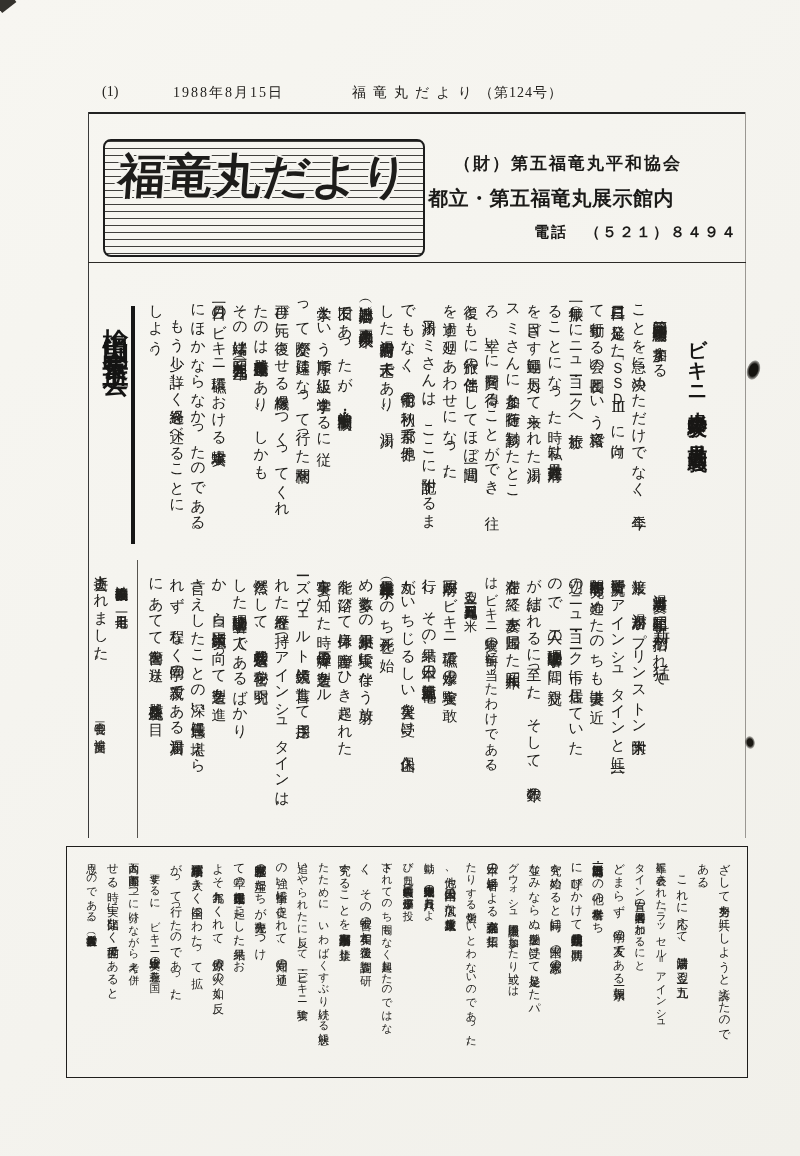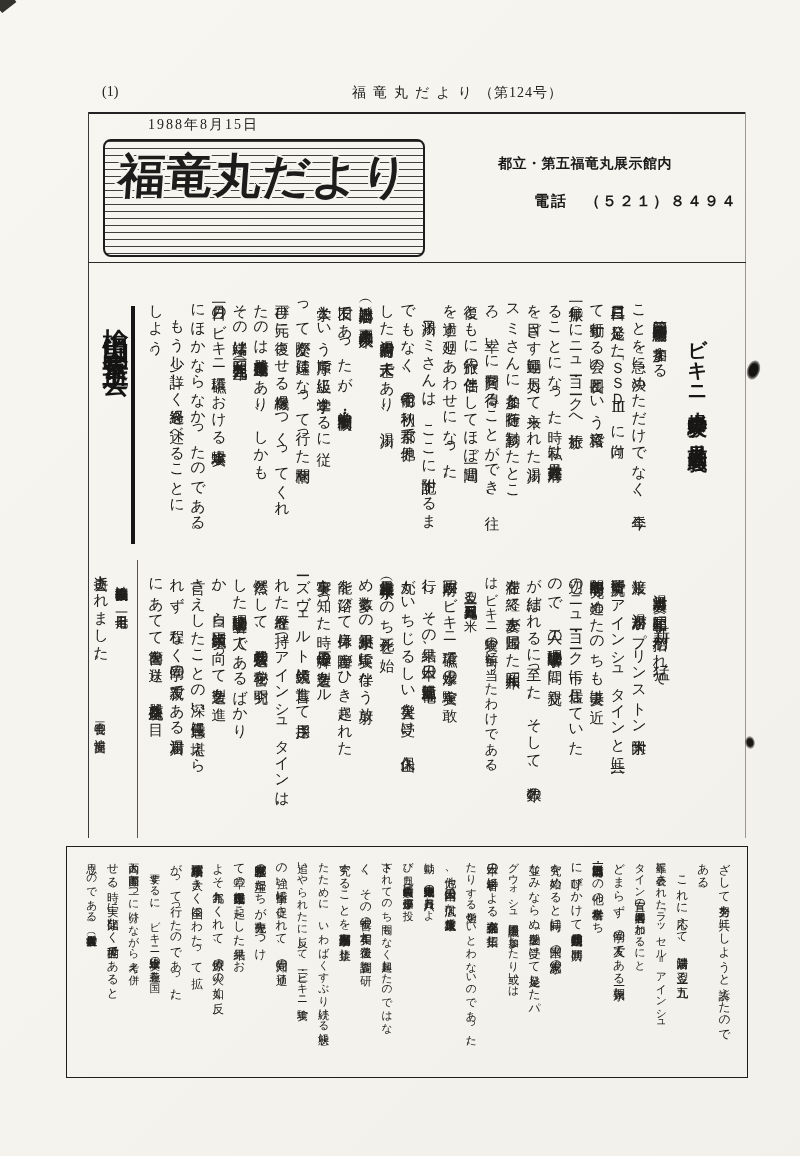--- a/index.html
+++ b/index.html
@@ -11,21 +11,21 @@
     position:relative;
     overflow:hidden;
   }
   .page {
     position:absolute; inset:0;
     background:linear-gradient(135deg,#f7f6f1 0%,#f4f3ee 55%,#f1f0ea 100%);
   }
   
   .runhead { position:absolute; top:84px; left:0; width:100%; font-size:14px; color:#24221f; }
   .runhead .pageno  { position:absolute; left:102px; }
-  .runhead .date    { position:absolute; left:148px; letter-spacing:2px;margin-top:32px; }
+  .runhead .date    { position:absolute; left:173px; letter-spacing:2px; }
   .runhead .ptitle  { position:absolute; left:352px; letter-spacing:7px; }
   .runhead .issue   { letter-spacing:1px; }
   
   .frame-top   { position:absolute; left:88px; top:112px; width:658px; border-top:2px solid #222; }
   .frame-left  { position:absolute; left:88px; top:112px; height:726px; border-left:1.5px solid #3a3a3a; }
   .frame-right { position:absolute; left:745px; top:112px; height:726px; border-left:1px solid #9a9792; }
   .frame-sep   { position:absolute; left:88px; top:262px; width:658px; border-top:1.5px solid #2c2a27; }
   
   .logo-box {
     position:absolute; left:103px; top:139px; width:318px; height:114px;
@@ -43,22 +43,22 @@
     position:absolute; bottom:7px; left:13px; right:13px;
     background:#f5f4ef; text-align:center;
     font-family:"Liberation Sans","DejaVu Sans",sans-serif;
     font-weight:700; font-size:14.5px; letter-spacing:1px; padding:2px 0; color:#161616;
   }
   
   .publisher { position:absolute; left:428px; top:152px; width:314px;
     font-family:"Liberation Sans","DejaVu Sans",sans-serif; font-weight:700; color:#1b1a18; }
   .publisher .name  { font-size:17px; letter-spacing:2px; padding-left:26px; }
   .publisher .addr1 { font-size:14px; margin-top:13px; letter-spacing:0.5px; }
-  .publisher .addr2 { font-size:14px; margin-top:3px; text-align:center; letter-spacing:0.5px; }
-  .publisher .phone { font-size:15px; margin-top:19px; text-align:right; letter-spacing:2px; padding-right:4px; }
+  .publisher .addr2 { font-size:20px; margin-top:10px; text-align:left; letter-spacing:0.5px; }
+  .publisher .phone { font-size:15px; margin-top:11px; text-align:right; letter-spacing:2px; padding-right:4px; }
   
   .v   { writing-mode:vertical-rl; }
   .vcol{ margin:0; padding:0; white-space:nowrap; line-height:21px;
          font-size:14.8px; letter-spacing:0.7px; color:#21201d; }
   .sq  { font-size:13.2px; letter-spacing:0; }
   .band { position:absolute; writing-mode:vertical-rl; }
   .band-a { right:130px; top:294px; height:272px; }
   .band-b { right:130px; top:568px; height:272px; }
   
   .art-title { position:absolute; left:684px; top:324px; height:300px;
@@ -102,20 +102,21 @@
   <div class="frame-top"></div>
   <div class="frame-left"></div>
   <div class="frame-right"></div>
   <div class="frame-sep"></div>
 
   <div class="logo-box">
     <div class="logo-title">福竜丸だより</div>
   </div>
 
   <div class="publisher">
+    <div class="name">（財）第五福竜丸平和協会</div>
     <div class="addr2">都立・第五福竜丸展示館内</div>
     <div class="phone">電話　（５２１）８４９４</div>
   </div>
 
   <div class="art-title v">ビキニ水爆実験の世界的意義</div>
   <div class="art-author v">新村　猛</div>
 
   <div class="band band-a">
       <p class="vcol">　第三回国連特別軍縮総会に参加する</p>
       <p class="vcol">ことを急に決めただけでなく、今年二</p>

